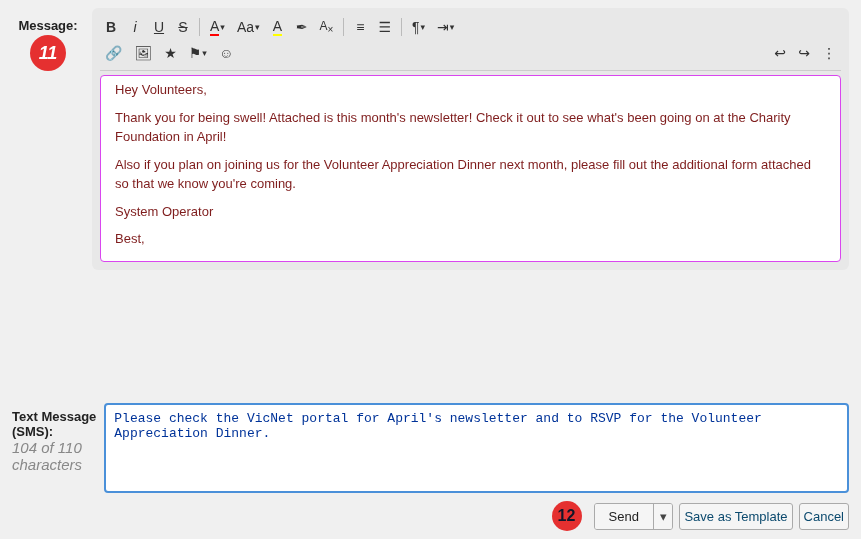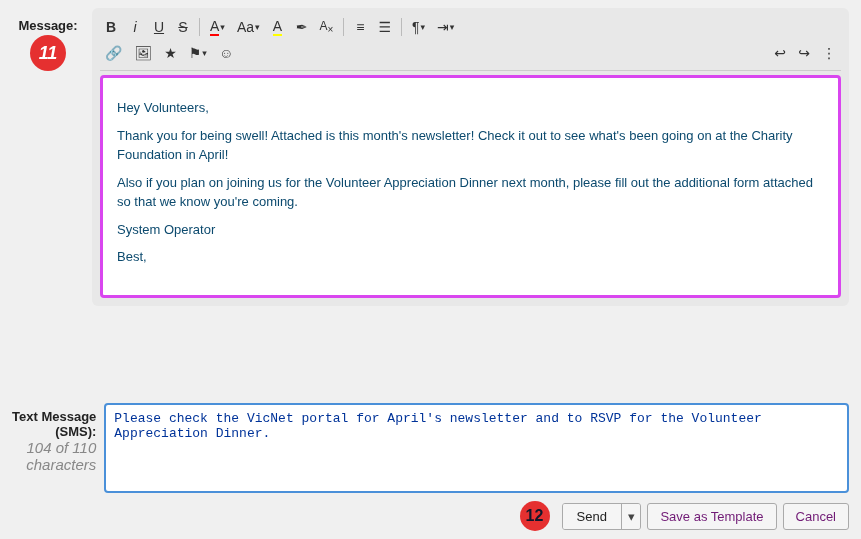--- a/index.html
+++ b/index.html
@@ -105,44 +105,44 @@
       width: 1px;
       height: 18px;
       background: #bbb;
       margin: 0 3px;
     }
 
     .toolbar-spacer { flex: 1; }
 
     .editor-body {
       background: #fff;
-      border: 3px solid #d946ef;
+      border: 1px solid #d946ef;
       border-radius: 4px;
-      padding: 20px 14px;
+      padding: 4px 14px;
       flex: 1;
       font-size: 13px;
-      color: #0c4a6e;
+      color: #7f1d1d;
       line-height: 1.5;
       overflow-y: auto;
     }
 
     .editor-body p {
       margin-bottom: 8px;
     }
 
     .sms-row {
       display: flex;
       flex-direction: row;
       align-items: flex-start;
       margin-top: 8px;
     }
 
     .sms-label-col {
       min-width: 80px;
-      text-align: right;
+      text-align: left;
       padding-right: 8px;
       padding-top: 6px;
     }
 
     .sms-label {
       font-weight: bold;
       font-size: 13px;
       color: #222;
     }
 
@@ -218,24 +218,24 @@
       padding: 5px 6px;
       font-size: 13px;
       cursor: pointer;
       color: #444;
     }
 
     .action-btn {
       background: #f5f5f5;
       border: 1px solid #aaa;
       border-radius: 3px;
-      padding: 5px 12px;
+      padding: 5px 4px;
       font-size: 13px;
       cursor: pointer;
-      color: #701a75;
+      color: #0c4a6e;
     }
 
     .dropdown-arrow { font-size: 9px; margin-left: 1px; }
   </style>
 </head>
 <body>
 
 <div class="main-container">
 
   <div class="message-row">

